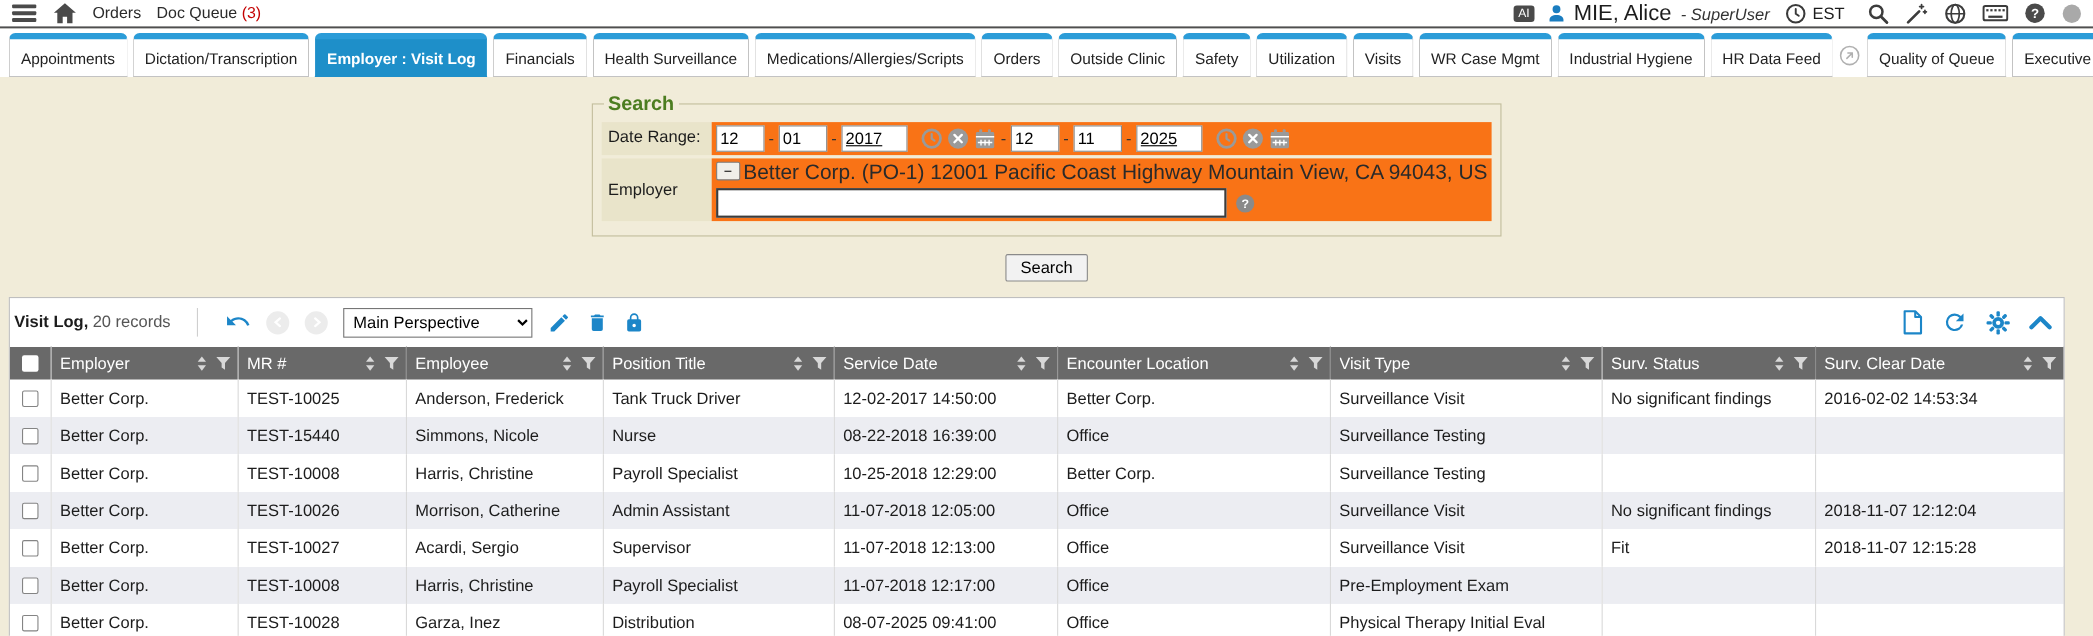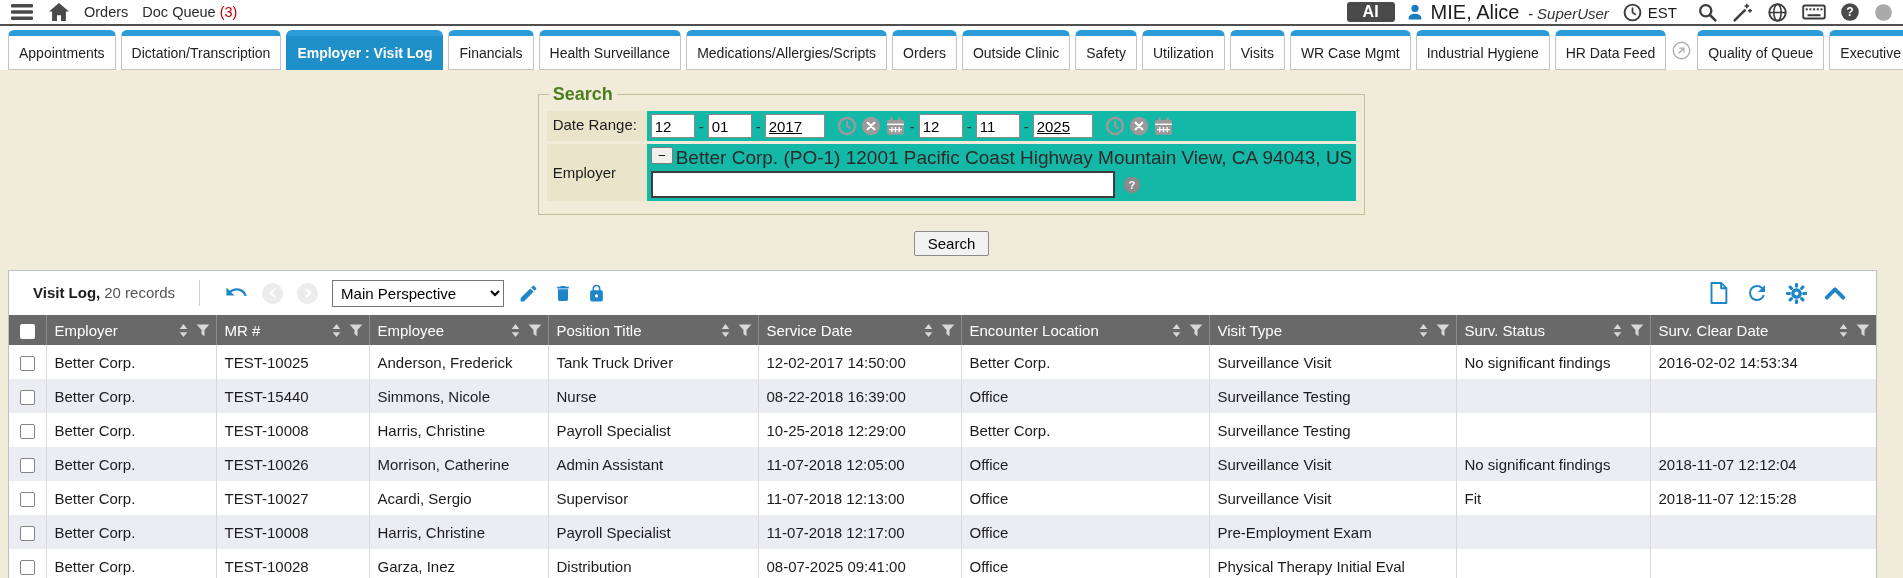--- a/index.html
+++ b/index.html
@@ -6,22 +6,22 @@
   html,body { width:1903px; height:578px; overflow:hidden; background:#f1ecd9;
               font-family:"Liberation Sans", sans-serif; color:#1c1c1c; }
 
   
   .topbar { height:26px; background:#fff; border-bottom:2px solid #4f4f4f;
             display:flex; align-items:center; padding:0 10px; gap:14px; }
   .topbar .menu-text { font-size:14.5px; color:#2b2b2b; cursor:default; }
   .topbar .count { color:#c40000; }
   .topbar .spacer { flex:1; }
   .icon { display:inline-flex; align-items:center; justify-content:center; }
-  .ai-badge { background:#4a4a4a; color:#fff; font-weight:bold; font-size:16px;
-              border-radius:3px; padding:2px 16px; line-height:1; }
+  .ai-badge { background:#4a4a4a; color:#fff; font-weight:normal; font-size:11px;
+              border-radius:3px; padding:2px 4px; line-height:1; }
   .user-name { font-size:20px; color:#1c1c1c; }
   .user-role { font-size:15px; font-style:italic; color:#333; margin-left:4px; }
   .tz { font-size:15px; }
 
   
   .tabs { background:#fff; height:44px; display:flex; align-items:stretch;
           gap:5px; padding:4px 8px 0 8px; }
   .tab { border:1px solid #c3c3c3; border-top:6px solid #2b9cd8; border-radius:6px 6px 0 0;
          background:#fff; display:flex; align-items:center; padding:0 10px;
          font-size:14px; color:#222; white-space:nowrap; cursor:pointer; }
@@ -29,41 +29,41 @@
                 color:#fff; font-weight:bold; }
   .tab-aux { display:flex; align-items:center; padding:0 1px; }
 
   
   .search-panel { background:#f1ecd9; height:196px; padding-top:14px; }
   fieldset.search-box { width:712px; margin:0 auto; border:1px solid #c2bd9c;
                         padding:6px 8px 10px 8px; }
   fieldset.search-box legend { color:#4c7d20; font-weight:bold; font-size:18px; padding:0 4px; margin-left:2px; }
   .form-row { display:flex; margin-bottom:3px; }
   .form-label { width:100px; background:#e9e4ca; font-size:15px; padding:5px 2px 0 6px; flex:none; }
-  .form-field { flex:1; background:#14b8a6; padding:3px 4px; display:flex; align-items:center; gap:4px; }
+  .form-field { flex:1; background:#f97316; padding:3px 4px; display:flex; align-items:center; gap:4px; }
   .form-field.emp { display:block; }
   .date-input { height:24px; border:1px solid #8a8a8a; background:#fff; font-size:15px;
                 padding:0 3px; font-family:"Liberation Sans",sans-serif; }
   .date-input.mm { width:44px; } .date-input.yy { width:60px;text-decoration:underline; }
   .dash { color:#333; font-size:15px; }
   .emp-line1 { display:flex; align-items:flex-start; gap:3px; }
   .minus-btn { width:22px; height:17px; border:1px solid #7d7d7d; background:#f0efe9;
                font-size:13px; line-height:14px; text-align:center; border-radius:2px; cursor:pointer; }
   .emp-text { font-size:19px; color:#2a2a2a; white-space:nowrap; }
   .emp-line2 { display:flex; align-items:center; gap:8px; margin-top:2px; }
   .emp-input { width:464px; height:27px; border:2px solid #3c3c3c; background:#fff;
                resize:none; font-family:"Liberation Sans",sans-serif; font-size:15px; padding:2px 4px; }
   .search-btn-row { text-align:center; margin-top:16px; }
   .search-btn { font-size:15px; font-family:"Liberation Sans",sans-serif; padding:2px 13px;
                 height:25px; border:1px solid #8a8a8a; background:#f2f2f2; border-radius:2px; cursor:pointer; }
 
   
   .main-wrap { padding:4px 26px 0 8px; }
   .panel { background:#fff; border:1px solid #bfbfbf; height:318px; overflow:hidden; }
-  .toolbar { height:44px; display:flex; align-items:center; padding:0 24px; gap:14px; }
+  .toolbar { height:44px; display:flex; align-items:center; padding:0 4px; gap:14px; }
   .tb-title { font-size:15px; font-weight:bold; }
   .tb-records { font-size:15px; color:#555; font-weight:normal; margin-left:4px; }
   .tb-divider { width:1px; height:26px; background:#cfcfcf; margin:0 10px; }
   .tb-circle { width:21px; height:21px; border-radius:50%; background:#ececec;
                display:flex; align-items:center; justify-content:center; }
   .tb-select { height:27px; width:172px; border:1px solid #767676; background:#fff;
                font-size:15px; font-family:"Liberation Sans",sans-serif; padding:0 4px; }
   .tb-spacer { flex:1; }
   .tb-right { display:flex; align-items:center; gap:16px; padding-right:6px; }
 

